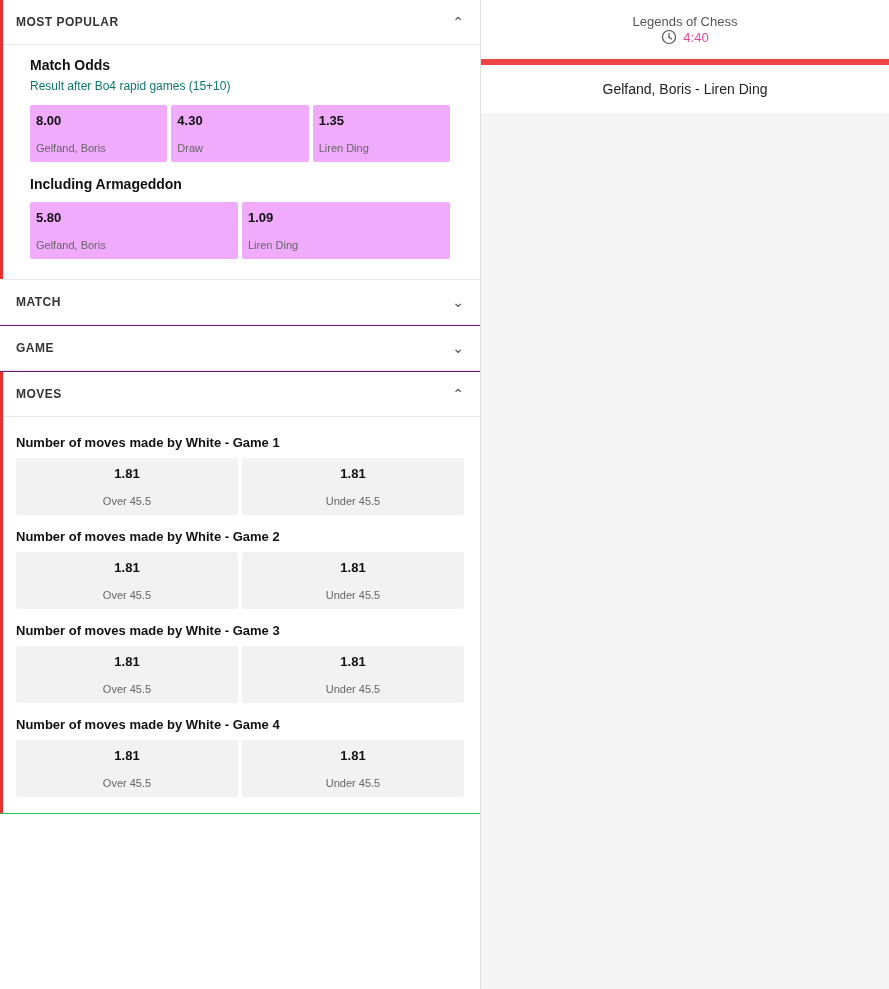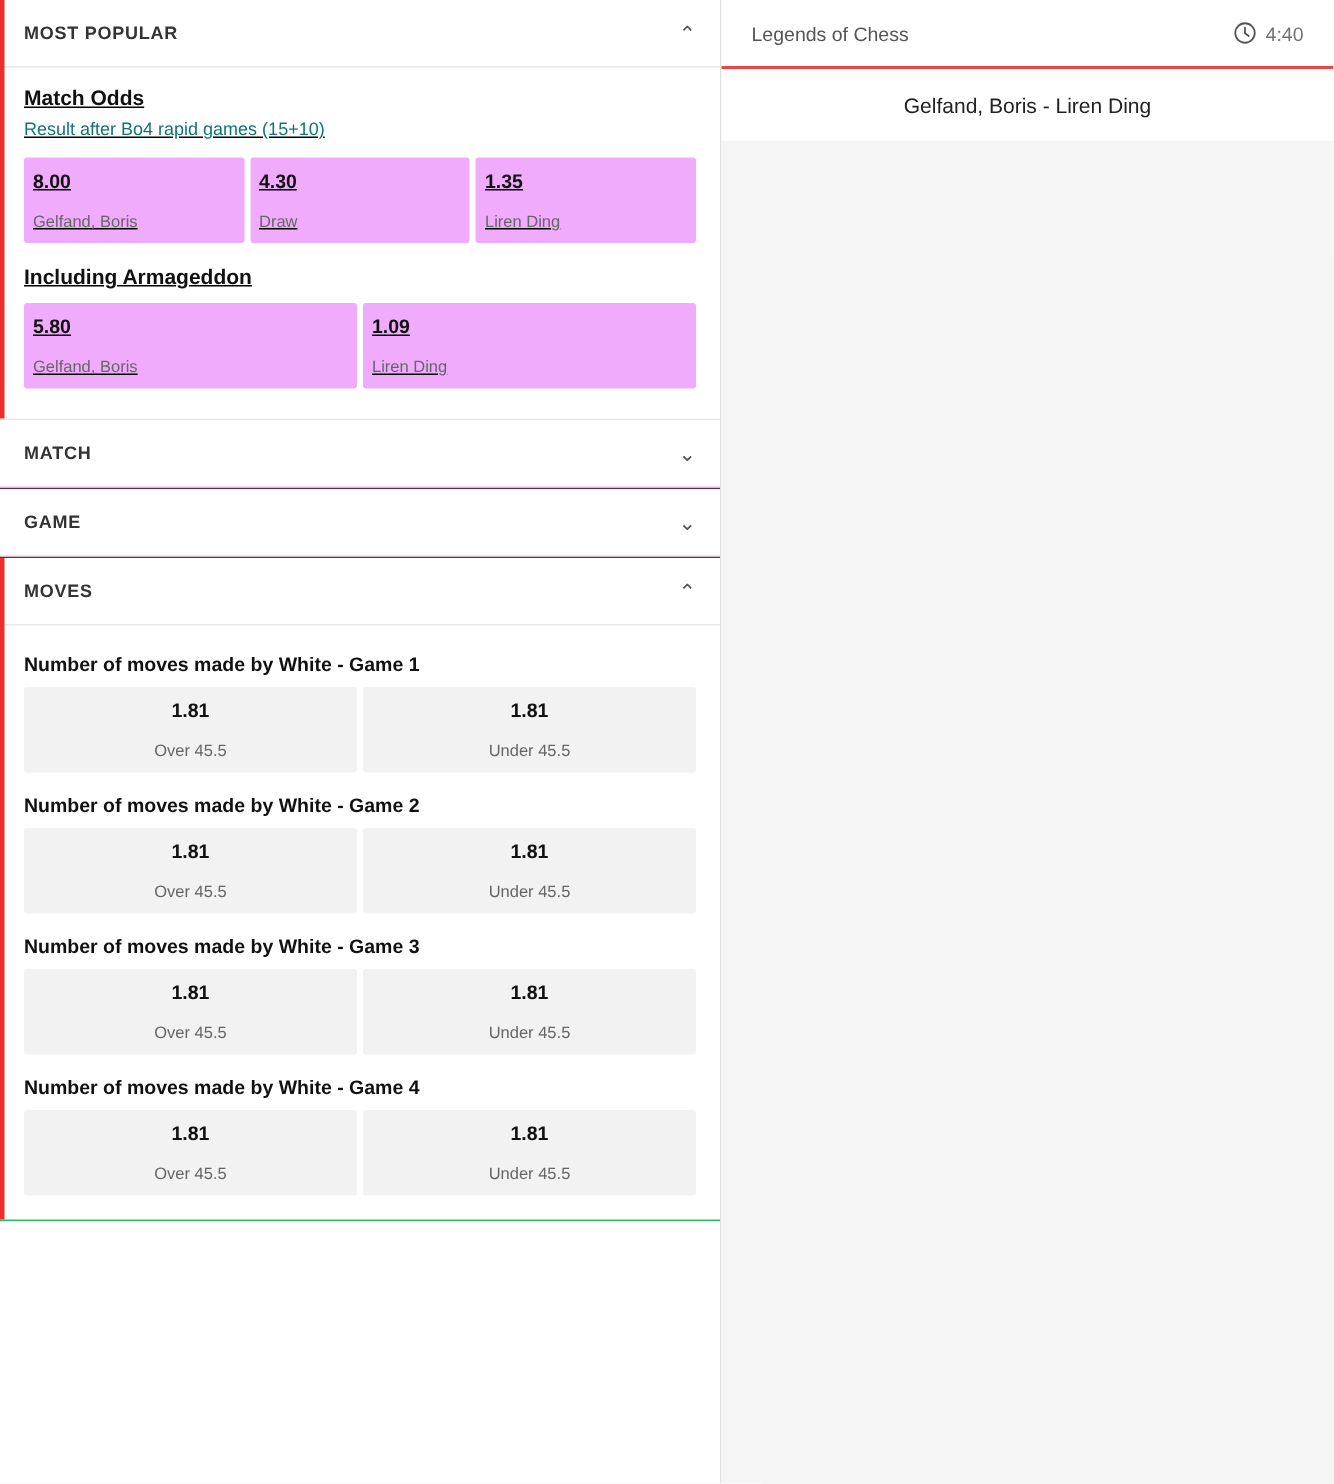--- a/index.html
+++ b/index.html
@@ -56,22 +56,21 @@
       content: '';
       position: absolute;
       left: 0;
       top: 0;
       bottom: 0;
       width: 3px;
       background: #e8302f;
     }
 
     .match-odds-container {
-      padding: 12px 16px 16px;
-      text-decoration: underline;
+      padding: 12px 30px 16px;
     }
     .match-odds-title {
       font-size: 14px;
       font-weight: 700;
       color: #111;
       margin-bottom: 6px;
     }
     .match-odds-subtitle {
       font-size: 12px;
       color: #0f766e;
@@ -153,34 +152,35 @@
       border-radius: 2px;
       padding: 8px 6px;
       text-align: center;
       cursor: pointer;
     }
 
     
     .event-header {
       background: #fff;
       padding: 14px 20px;
-      border-bottom: 2px solid #ef4444;
+      border-bottom: 6px solid #ef4444;
       display: flex;
       justify-content: space-between;
       align-items: center;
+      flex-direction: column;
     }
     .event-name {
       font-size: 13px;
       color: #555;
     }
     .event-time-container {
       display: flex;
       align-items: center;
       gap: 6px;
-      color: #737373;
+      color: #ec4899;
       font-size: 13px;
     }
     .clock-icon {
       width: 16px;
       height: 16px;
     }
     .match-title {
       text-align: center;
       padding: 16px 20px;
       font-size: 14px;

